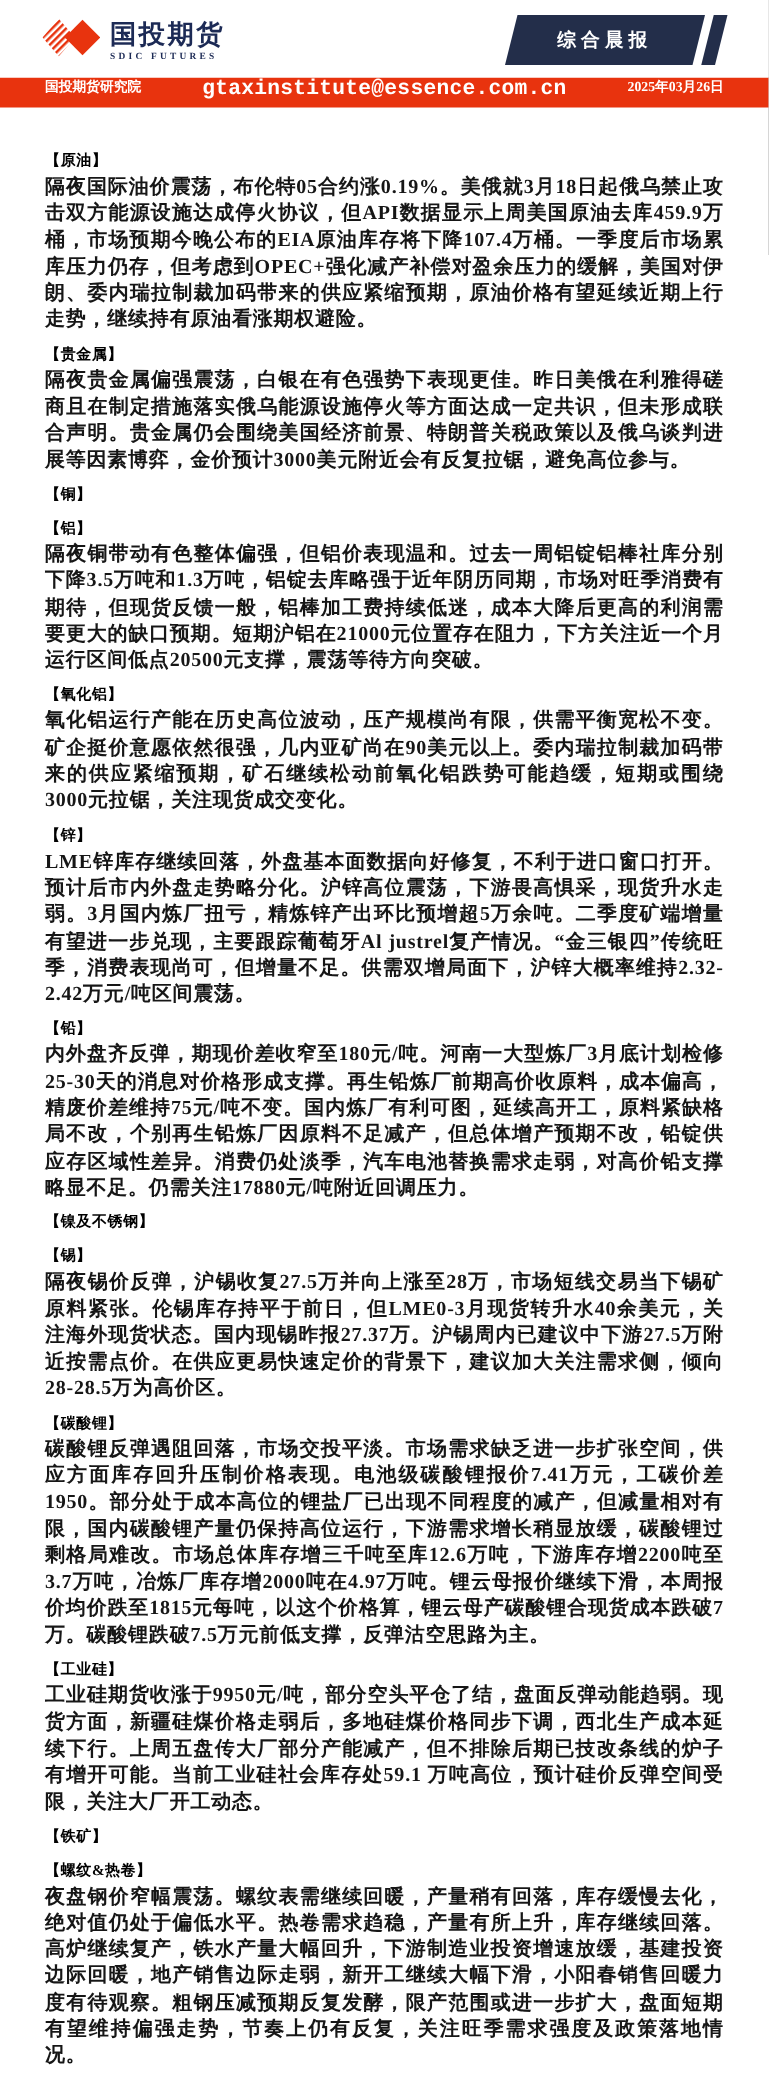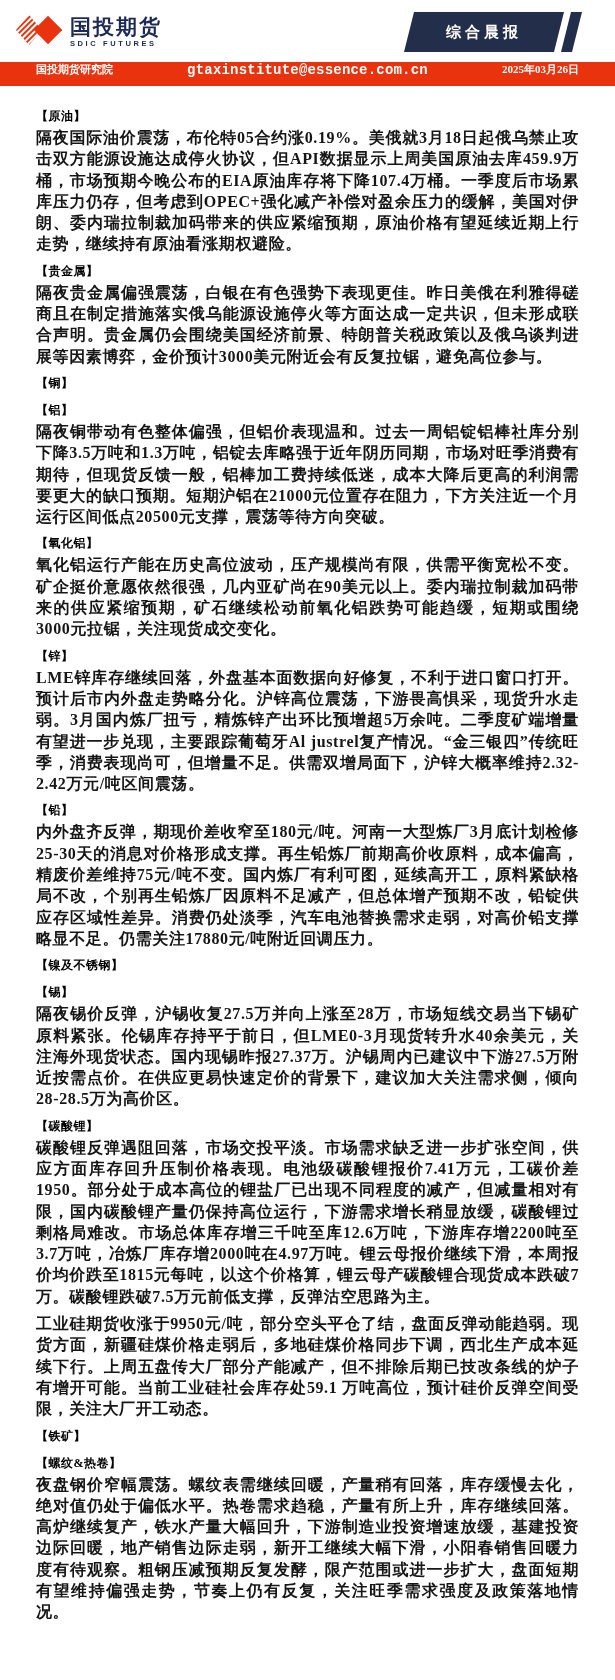--- a/index.html
+++ b/index.html
@@ -5,42 +5,42 @@
   * { margin:0; padding:0; box-sizing:border-box; }
   html,body { background:#9a9a9a; }
   .page {
     position:relative; width:615px; height:1680px; margin:0 auto;
     background:#ffffff; overflow:hidden;
     font-family:"Liberation Serif","DejaVu Serif",serif;
     color:#1a1a1a;
   }
   
   .masthead { position:relative; height:62px; background:#ffffff; }
-  .logo-wrap { position:absolute; left:16px; top:12px; display:flex; align-items:center; gap:8px; }
+  .logo-wrap { position:absolute; left:34px; top:12px; display:flex; align-items:center; gap:8px; }
   .logo-text { display:flex; flex-direction:column; line-height:1; }
   .brand-cn { font-family:"Liberation Sans","DejaVu Sans",sans-serif; font-weight:bold; font-size:21px; color:#1c2a55; letter-spacing:2px; }
-  .brand-en { font-family:Liberation Sans, sans-serif; font-weight:bold; font-size:7.5px; color:#1c2a55; letter-spacing:2.6px; margin-top:3px; }
+  .brand-en { font-family:Liberation Serif, serif; font-weight:bold; font-size:7.5px; color:#1c2a55; letter-spacing:2.6px; margin-top:3px; }
   .banner-wrap { position:absolute; right:38px; top:12px; height:40px; display:flex; align-items:stretch; }
   .banner-main {
     width:150px; background:#232e4a; transform:skewX(-14deg);
     display:flex; align-items:center; justify-content:center;
   }
   .banner-main span { transform:skewX(14deg); color:#ffffff; font-weight:bold; font-size:15px; letter-spacing:4px; }
   .banner-sliver { width:11px; background:#232e4a; transform:skewX(-14deg); margin-left:7px; }
   
   .infobar {
     height:24px; background:#e8330e; color:#ffffff;
     display:flex; align-items:flex-start; justify-content:space-between;
     padding:0 36px; font-weight:bold; font-size:11px;
   }
-  .infobar .mid { font-family:"Liberation Mono","DejaVu Sans Mono",monospace; font-size:14px; letter-spacing:0.2px; }
+  .infobar .mid { font-family:"Liberation Mono","DejaVu Sans Mono",monospace; font-size:17px; letter-spacing:0.2px; }
   
   .content { padding:20px 36px 0 36px; }
   .section { margin-top:6px; }
-  .section:first-child { margin-top:0; }
+  .section:first-child { margin-top:12px; }
   .section-title { font-size:12px; font-weight:bold; color:#000000; line-height:21px; letter-spacing:0.5px; }
   .section-body {
     font-size:16px; line-height:21.3px; letter-spacing:0.62px;
     text-align:justify; text-justify:inter-ideograph; color:#161616;font-weight:bold;
   }
 </style>
 </head>
 <body>
 
 <div class="page">
@@ -122,20 +122,21 @@
       <div class="section-title">【锡】</div>
       <div class="section-body">隔夜锡价反弹，沪锡收复27.5万并向上涨至28万，市场短线交易当下锡矿原料紧张。伦锡库存持平于前日，但LME0-3月现货转升水40余美元，关注海外现货状态。国内现锡昨报27.37万。沪锡周内已建议中下游27.5万附近按需点价。在供应更易快速定价的背景下，建议加大关注需求侧，倾向28-28.5万为高价区。</div>
     </div>
 
     <div class="section">
       <div class="section-title">【碳酸锂】</div>
       <div class="section-body">碳酸锂反弹遇阻回落，市场交投平淡。市场需求缺乏进一步扩张空间，供应方面库存回升压制价格表现。电池级碳酸锂报价7.41万元，工碳价差1950。部分处于成本高位的锂盐厂已出现不同程度的减产，但减量相对有限，国内碳酸锂产量仍保持高位运行，下游需求增长稍显放缓，碳酸锂过剩格局难改。市场总体库存增三千吨至库12.6万吨，下游库存增2200吨至3.7万吨，冶炼厂库存增2000吨在4.97万吨。锂云母报价继续下滑，本周报价均价跌至1815元每吨，以这个价格算，锂云母产碳酸锂合现货成本跌破7万。碳酸锂跌破7.5万元前低支撑，反弹沽空思路为主。</div>
     </div>
 
     <div class="section">
+      <div class="section-title">【工业硅】</div>
       <div class="section-body">工业硅期货收涨于9950元/吨，部分空头平仓了结，盘面反弹动能趋弱。现货方面，新疆硅煤价格走弱后，多地硅煤价格同步下调，西北生产成本延续下行。上周五盘传大厂部分产能减产，但不排除后期已技改条线的炉子有增开可能。当前工业硅社会库存处59.1 万吨高位，预计硅价反弹空间受限，关注大厂开工动态。</div>
     </div>
 
 
     <div class="section">
       <div class="section-title">【铁矿】</div>
     </div>
 
     <div class="section">
       <div class="section-title">【螺纹&amp;热卷】</div>

